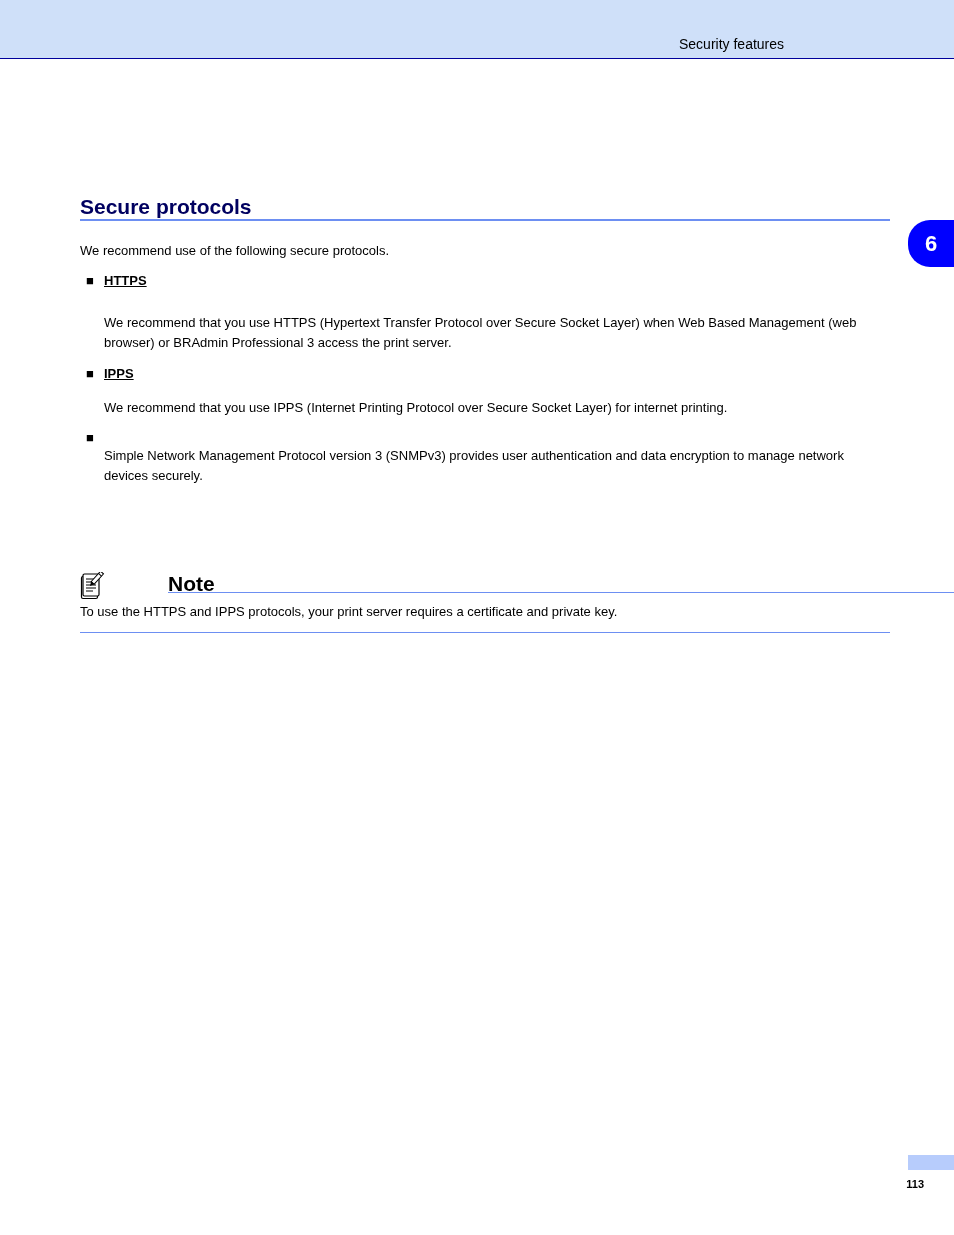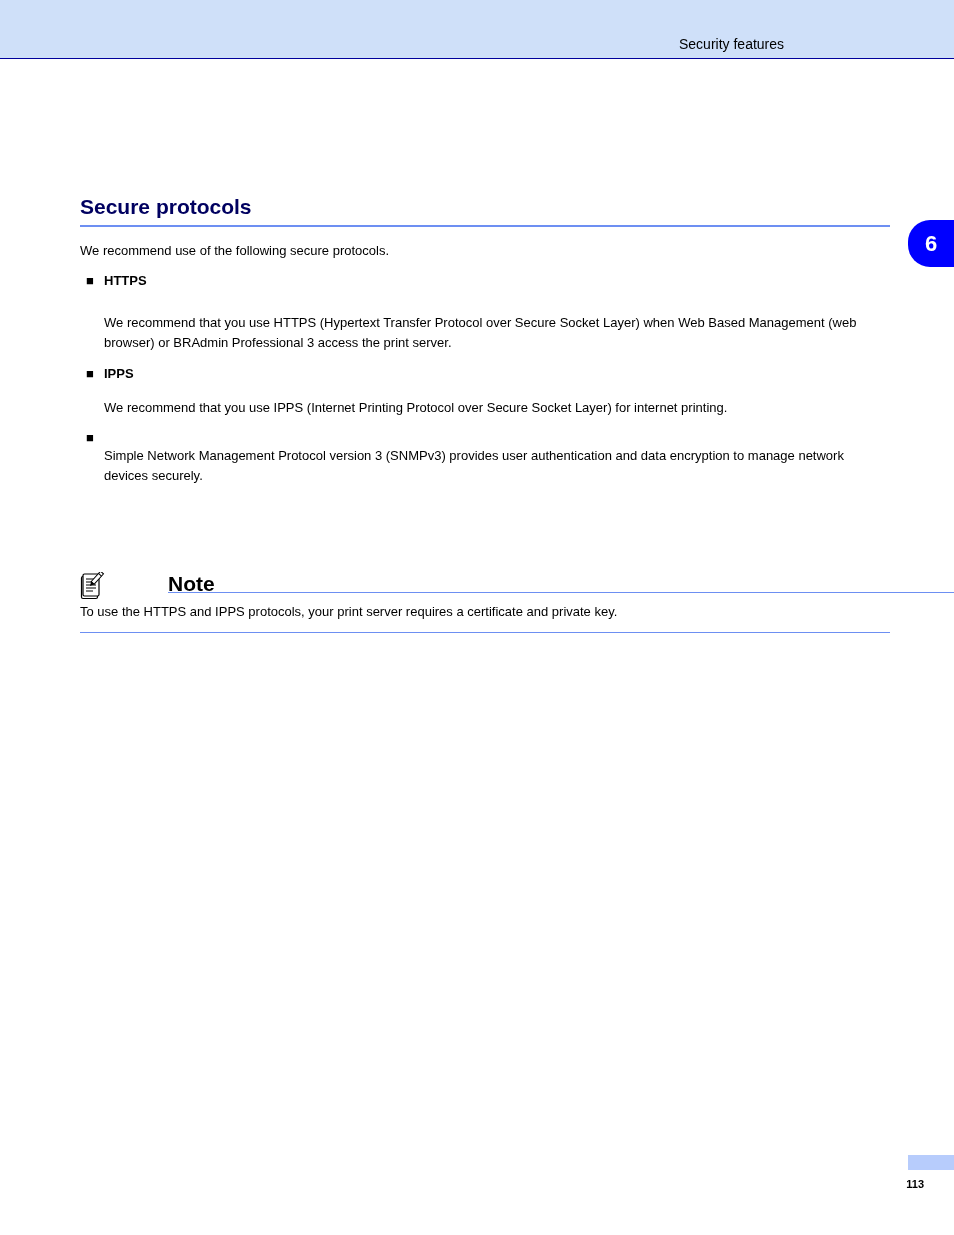--- a/index.html
+++ b/index.html
@@ -1,29 +1,29 @@
 <!DOCTYPE html>
 <html><head>
 <meta charset="utf-8">
 <style>
   * { box-sizing: border-box; margin: 0; padding: 0; }
   html, body { width: 954px; height: 1235px; background: #ffffff; font-family: Arial, Helvetica, sans-serif; color: #000; }
   .page { position: relative; width: 954px; height: 1235px; overflow: hidden; }
   .header-band { position: absolute; left: 0; top: 0; width: 954px; height: 59px; background: #cfe0f9; border-bottom: 1px solid #00009b; }
   .header-title { position: absolute; left: 679px; top: 36px; font-size: 14px; color: #000; }
   .section { position: absolute; left: 80px; width: 810px; }
-  .section-heading { font-size: 21px; font-weight: bold; color: #000060; padding-bottom: 6px; }
+  .section-heading { font-size: 21px; font-weight: bold; color: #000060; }
   .section-rule { height: 0; border-bottom: 2px solid #6d8ff2; }
   .body-text { font-size: 13px; line-height: 1.55; color: #000; }
-  .para { margin-top: 14px; }
+  .para { margin-top: 20px; }
   .bullet-list { margin-top: 10px; margin-left: 6px; }
   .bullet-item { display: flex; font-size: 13px; line-height: 1.55; margin-top: 10px; }
   .bullet-mark { width: 18px; flex: 0 0 18px; font-size: 13px; }
   .bullet-text { flex: 1; }
-  .bold { font-weight: bold; }
+  .bold { font-weight: bold; text-decoration: underline; }
   .note-block { position: relative; }
   .note-icon { position: absolute; left: 0; top: 0; }
   .note-label { position: absolute; left: 88px; top: 0; font-size: 21px; font-weight: bold; color: #000; }
   .note-rule-1 { position: absolute; left: 88px; top: 20px; width: 802px; border-bottom: 1px solid #6d8ff2; }
   .note-body { position: absolute; left: 0px; top: 30px; width: 810px; font-size: 13px; line-height: 1.55; }
   .note-rule-2 { position: absolute; left: 0; top: 60px; width: 810px; border-bottom: 1px solid #6d8ff2; }
   .side-tab { position: absolute; right: 0; top: 220px; width: 46px; height: 47px; background: #0000ff; border-top-left-radius: 22px; border-bottom-left-radius: 22px; display: flex; align-items: center; justify-content: center; }
   .side-tab-text { color: #fff; font-size: 22px; font-weight: bold; }
   .corner-tab { position: absolute; right: 0; bottom: 65px; width: 46px; height: 15px; background: #b7ccfc; }
   .page-num { position: absolute; right: 30px; bottom: 45px; font-size: 11px; font-weight: bold; color: #000; }

